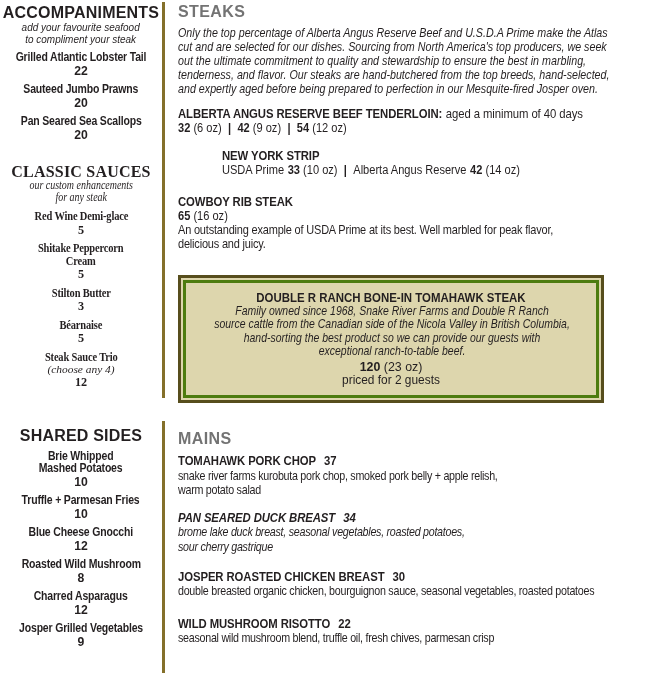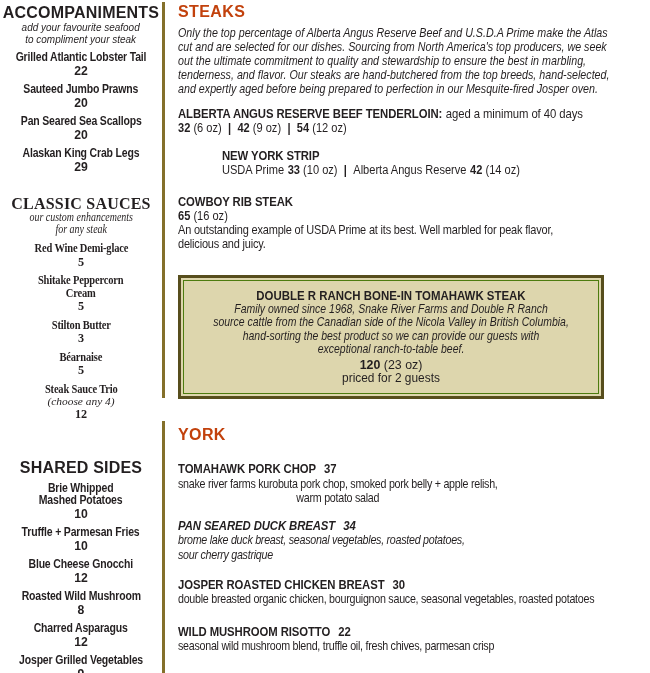--- a/index.html
+++ b/index.html
@@ -30,51 +30,51 @@
   .sec-sides  { margin-top:38px; }
   .litem > div:empty { display:none; }
 
   
   .divider { position:absolute; left:162px; width:3px; background:#84702a; }
   .divider.seg1 { top:2px; height:396px; }
   .divider.seg2 { top:421px; height:252px; }
 
   
   .right-col { position:absolute; left:178px; top:3px; width:470px; }
-  .gold-h { color:#c2410c; font-weight:bold; font-size:16px; line-height:18px; letter-spacing:0.4px; }
+  .gold-h { color:#737373; font-weight:bold; font-size:16px; line-height:18px; letter-spacing:0.4px; }
   .intro { font-style:italic; font-size:11.9px; line-height:13.9px; margin-top:6px; }
 
   .steak-item .sname { font-weight:bold; font-size:12.6px; line-height:14px; letter-spacing:-0.1px; }
   .steak-item .plain { font-weight:normal; margin-left:4px; }
   .sprices { font-size:12.3px; line-height:14px; }
   .b { font-weight:bold; }
   .pipe { font-weight:bold; margin:0 7px; }
   .plabel { margin-right:4px; }
   .sdesc { font-size:12.2px; line-height:14px; letter-spacing:-0.2px; }
   #steak-1 { margin-top:10px; }
   #steak-2 { margin-top:14px;margin-left:44px; }
   #steak-3 { margin-top:18px; }
 
   
   .tbox {
     margin-top:24px; width:426px;
     background:#ddd6ad; border:3px solid #574e1d; padding:2px;
   }
-  .tbox-inner { border:1px solid #4d7c0f; padding:7px 4px 8px; text-align:center; }
+  .tbox-inner { border:3px solid #4d7c0f; padding:7px 4px 8px; text-align:center; }
   .tbox-title { font-weight:bold; font-size:13px; line-height:15px; }
   .tbox-body { font-style:italic; font-size:11.9px; line-height:13.5px; margin-top:1px; }
   .tbox-price { font-size:12.4px; line-height:14px; margin-top:1px; }
   .tbox-note { font-size:11.9px; line-height:13.5px; }
 
   
   .mains-h { margin-top:27px; }
   .mitem .mname { font-weight:bold; font-size:12.6px; line-height:14px; letter-spacing:-0.1px; }
   .mprice { margin-left:9px; }
   .mdesc { font-size:11.9px; line-height:14.2px; letter-spacing:-0.3px; margin-top:0.5px; }
-  #main-1 { margin-top:18px;text-align:center; }
+  #main-1 { margin-top:6px; }
   #main-2 { margin-top:14px;font-style:italic; }
   #main-3 { margin-top:16px;text-align:right; }
   #main-4 { margin-top:18px; }
 </style>
 </head>
 <body>
 
 <aside class="left-col">
 
   <section>
@@ -86,24 +86,20 @@
       <div class="lname cond">Grilled Atlantic Lobster Tail</div>
       <div class="lprice">22</div>
     </div>
     <div class="litem">
       <div class="lname cond">Sauteed Jumbo Prawns</div>
       <div class="lprice">20</div>
     </div>
     <div class="litem">
       <div class="lname cond">Pan Seared Sea Scallops</div>
       <div class="lprice">20</div>
-    </div>
-    <div class="litem">
-      <div class="lname cond">Alaskan King Crab Legs</div>
-      <div class="lprice">29</div>
     </div>
   </section>
 
   <section class="sec-sauces">
     <div class="lsec-title">CLASSIC SAUCES</div>
     <div class="lsub cond">our custom enhancements
 for any steak</div>
 
     <div class="litem">
       <div class="lname cond">Red Wine Demi-glace</div>
@@ -198,21 +194,21 @@
       <div class="tbox-body boxc cond">Family owned since 1968, Snake River Farms and Double R Ranch
 source cattle from the Canadian side of the Nicola Valley in British Columbia,
 hand-sorting the best product so we can provide our guests with
 exceptional ranch-to-table beef.</div>
       <div class="tbox-price"><span class="b">120</span> <span>(23 oz)</span></div>
       <div class="tbox-note">priced for 2 guests</div>
     </div>
   </div>
 
   <section>
-    <div class="gold-h mains-h">YORK</div>
+    <div class="gold-h mains-h">MAINS</div>
 
     <div class="mitem" id="main-1">
       <div class="mname cond"><span>TOMAHAWK PORK CHOP</span><span class="mprice">37</span></div>
       <div class="mdesc cond">snake river farms kurobuta pork chop, smoked pork belly + apple relish,
 warm potato salad</div>
     </div>
 
     <div class="mitem" id="main-2">
       <div class="mname cond"><span>PAN SEARED DUCK BREAST</span><span class="mprice">34</span></div>
       <div class="mdesc cond">brome lake duck breast, seasonal vegetables, roasted potatoes,

